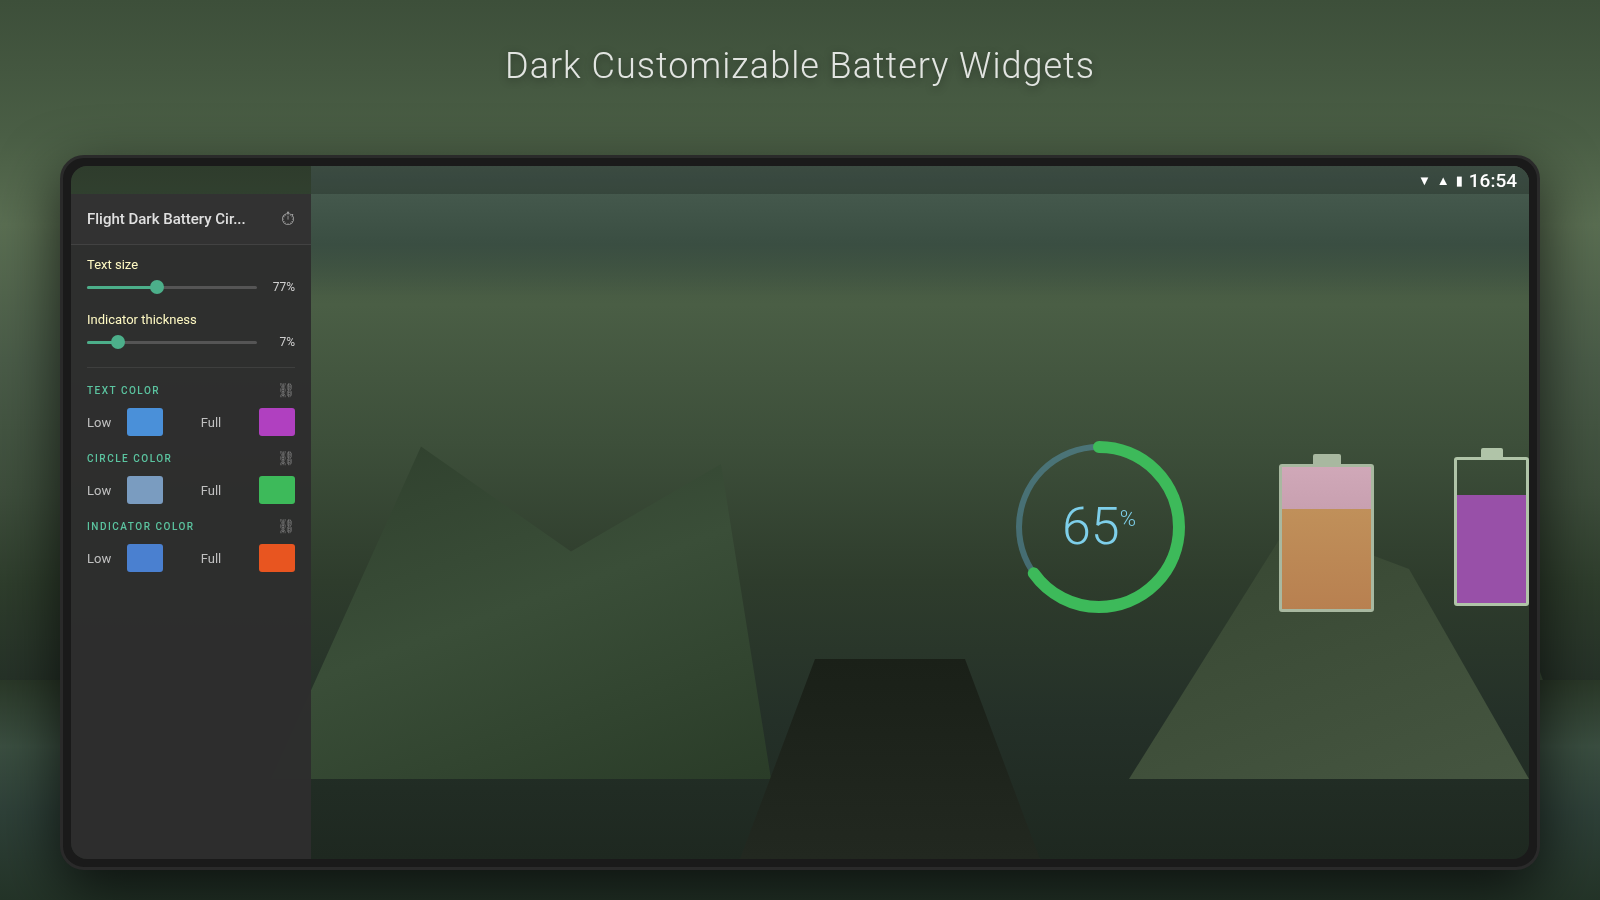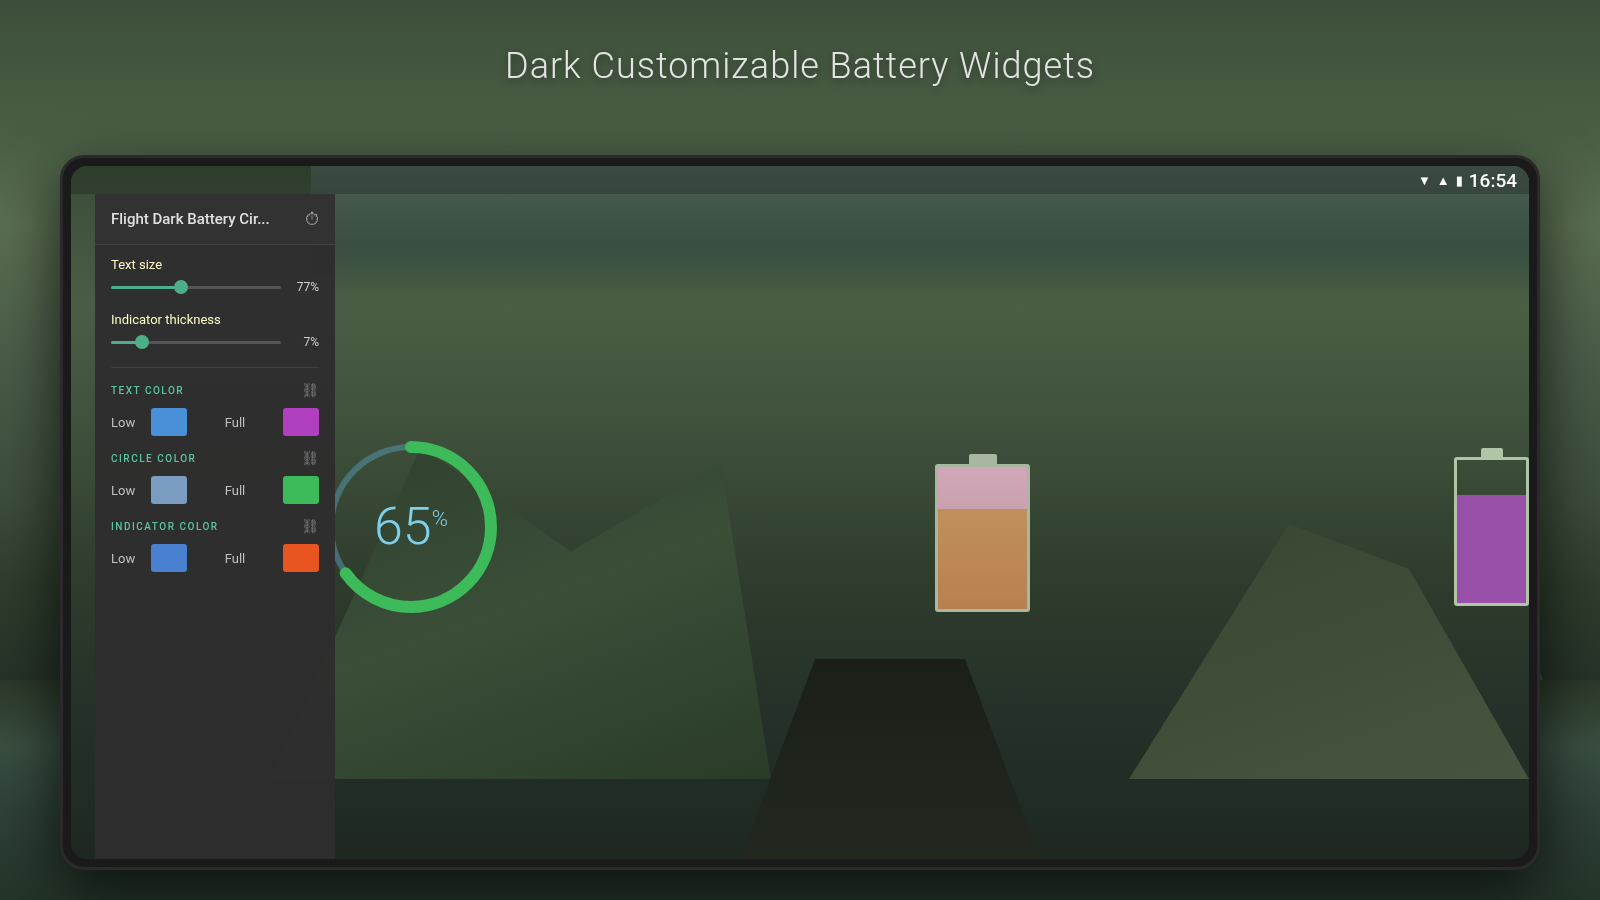--- a/index.html
+++ b/index.html
@@ -159,21 +159,20 @@
     .settings-panel {
       position: absolute;
       top: 28px;
       left: 0;
       width: 240px;
       bottom: 0;
       background: rgba(45, 45, 45, 0.97);
       z-index: 20;
       display: flex;
       flex-direction: column;
-      margin-left: 24px;
     }
 
     .panel-header {
       display: flex;
       align-items: center;
       justify-content: space-between;
       padding: 14px 16px;
       background: rgba(50, 50, 50, 0.98);
       border-bottom: 1px solid rgba(255,255,255,0.08);
     }
@@ -307,21 +306,21 @@
     
     .widget-area {
       position: absolute;
       top: 28px;
       left: 240px;
       right: 0;
       bottom: 0;
       z-index: 5;
       display: flex;
       align-items: center;
-      justify-content: space-between;
+      justify-content: flex-end;
       gap: 80px;
     }
 
     
     .circle-widget {
       position: relative;
       width: 200px;
       height: 200px;
     }
     .circle-widget svg {

